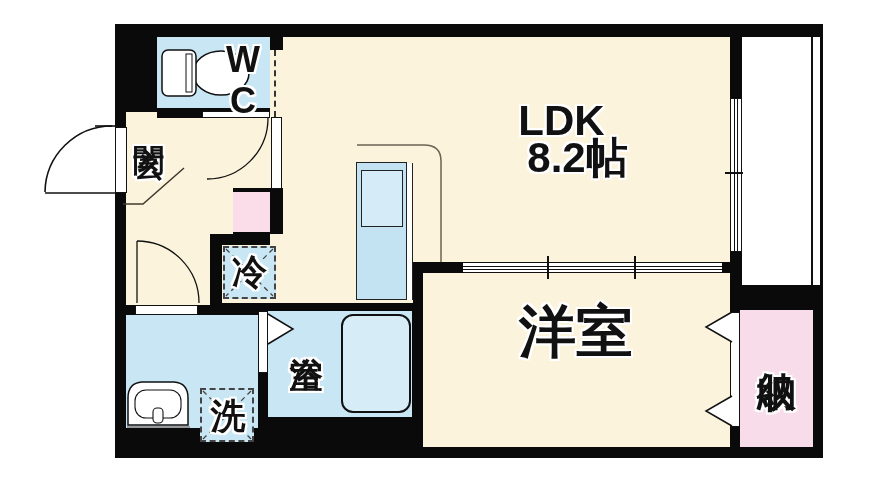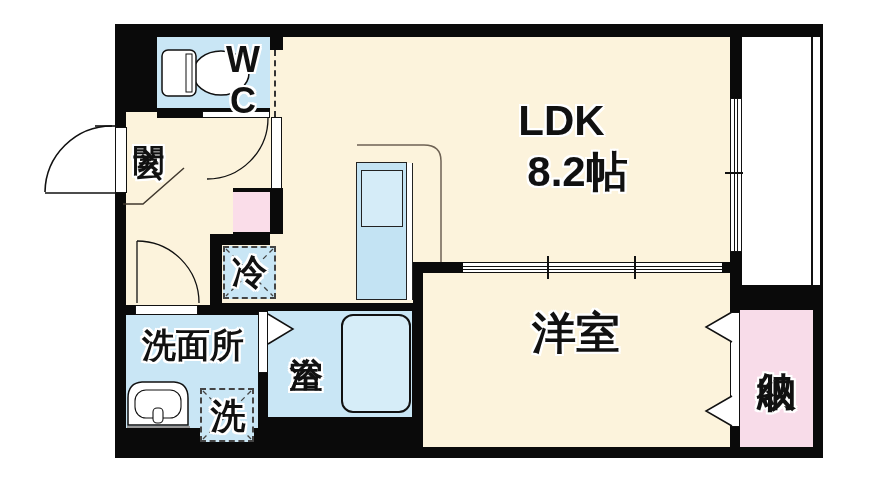--- a/index.html
+++ b/index.html
@@ -126,21 +126,20 @@
 
     <path d="M 128,425 L 128,398 Q 128,383 142,382 L 174,382 Q 188,383 188,398 L 188,425 Z" fill="#fff" stroke="#111" stroke-width="1.5"></path>
     <rect x="135" y="390" width="46" height="28" rx="11" fill="none" stroke="#111" stroke-width="1.1"></rect>
     <rect x="153" y="408" width="10" height="15" rx="4" fill="#fff" stroke="#111" stroke-width="1.1"></rect>
     <line x1="127" y1="427" x2="190" y2="427" stroke="#999" stroke-width="2"></line>
   </svg>
 
   <div class="lbl vert" style="left:224px;top:39px;font-size:36px;height:70px;">WC</div>
   <div class="lbl vert" style="left:132px;top:122px;font-size:31px;height:72px;">玄関</div>
   <div class="lbl ctr" style="left:439px;top:99px;width:245px;font-size:42px;">LDK</div>
-  <div class="lbl ctr" style="left:455px;top:150px;width:245px;font-size:42px;">8.2帖</div>
+  <div class="lbl ctr" style="left:455px;top:136px;width:245px;font-size:42px;">8.2帖</div>
   <div class="lbl ctr" style="left:222px;top:254px;width:55px;font-size:35px;">冷</div>
-  <div class="lbl ctr" style="left:126px;top:328px;width:134px;font-size:34px;">洗面所</div>
   <div class="lbl ctr" style="left:200px;top:398px;width:56px;font-size:35px;">洗</div>
   <div class="lbl vert" style="left:289px;top:331px;font-size:33px;height:76px;">浴室</div>
-  <div class="lbl ctr" style="left:440px;top:302px;width:272px;font-size:44px;margin-top:8px;">洋室</div>
+  <div class="lbl ctr" style="left:440px;top:302px;width:272px;font-size:57px;">洋室</div>
   <div class="lbl vert" style="left:756px;top:342px;font-size:39px;height:100px;">収納</div>
 
 </div>
 
 </body></html>

